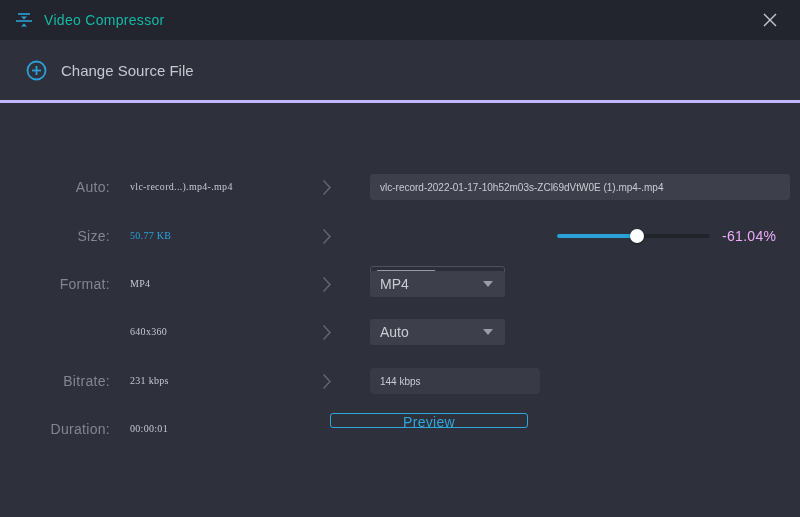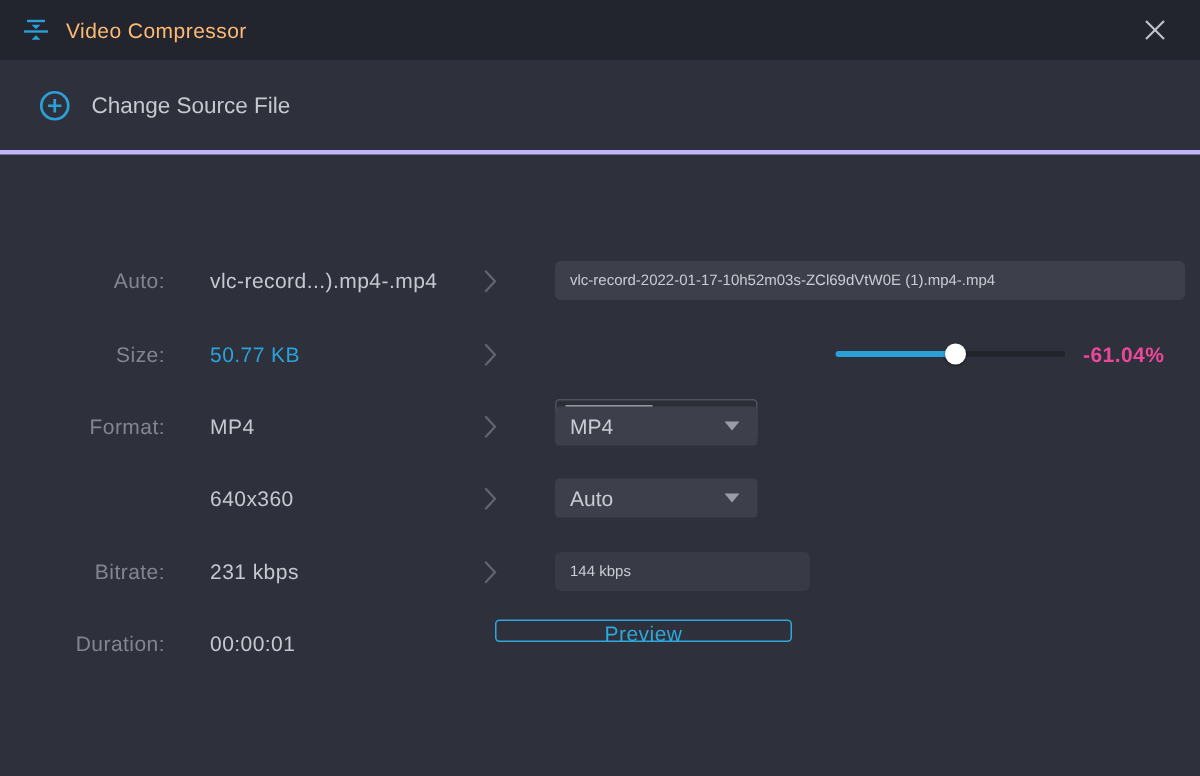--- a/index.html
+++ b/index.html
@@ -13,21 +13,21 @@
   }
 
   
   .titlebar {
     position: absolute; left: 0; top: 0; width: 800px; height: 40px;
     background: #23252e;
     display: flex; align-items: center;
   }
   .titlebar .app-icon { margin-left: 14px; display: flex; align-items: center; }
   .titlebar .app-title {
-    margin-left: 10px; font-size: 14px; color: #fdba74; letter-spacing: 0.3px;
+    margin-left: 10px; font-size: 14px; color: #14b8a6; letter-spacing: 0.3px;
   }
   .close-btn {
     position: absolute; right: 12px; top: 0; width: 36px; height: 40px;
     display: flex; align-items: center; justify-content: center; cursor: pointer;
   }
 
   
   .source-row {
     position: absolute; left: 0; top: 40px; width: 800px; height: 63px;
     display: flex; align-items: center;
@@ -39,22 +39,22 @@
   }
 
   
   .row { position: absolute; left: 0; width: 800px; height: 30px; }
   .row .lbl {
     position: absolute; left: 0; top: 0; width: 110px; height: 30px;
     line-height: 30px; text-align: right; font-size: 14px; color: #83868f;
     letter-spacing: 0.3px;
   }
   .row .val {
-    position: absolute; left: 140px; top: 0; height: 30px; line-height: 30px;
-    font-size: 14px; color: #c6c8d0; letter-spacing: 0.3px; white-space: nowrap;
+    position: absolute; left: 130px; top: 0; height: 30px; line-height: 30px;
+    font-size: 10px; color: #c6c8d0; letter-spacing: 0.3px; white-space: nowrap; font-family: Liberation Serif, serif;
   }
   .row .val.accent { color: #2aa2da; }
   .row .chev { position: absolute; left: 322px; top: 7px; }
 
   .field {
     position: absolute; top: 2px; height: 26px;
     background: #3d404b; border-radius: 4px;
     font-size: 10px; color: #c9ccd3;
     border: none; outline: none; padding: 0 10px;
     font-family: "Liberation Sans", sans-serif;
@@ -102,21 +102,21 @@
     position: absolute; left: 0; top: 13px; height: 4px;
     background: #2ba0d6; border-radius: 2px; width: 52%;
   }
   .slider .thumb {
     position: absolute; top: 8px; left: 52%; width: 14px; height: 14px;
     margin-left: -7px; background: #ffffff; border-radius: 50%;
     box-shadow: 0 1px 2px rgba(0,0,0,0.4);
   }
   .pct {
     position: absolute; left: 722px; top: 0; height: 30px; line-height: 30px;
-    font-size: 14px; color: #ec4899; letter-spacing: 0.3px; font-weight: bold;
+    font-size: 14px; color: #f0abfc; letter-spacing: 0.3px;
   }
 
   
   .preview-btn {
     position: absolute; left: 330px; top: -1px; width: 198px; height: 15px;
     background: transparent; border: 1px solid #2fa7db; border-radius: 3px;
     color: #2fa7db; font-size: 14px; cursor: pointer;
     font-family: "Liberation Sans", sans-serif; letter-spacing: 0.3px;
   }
 </style>

